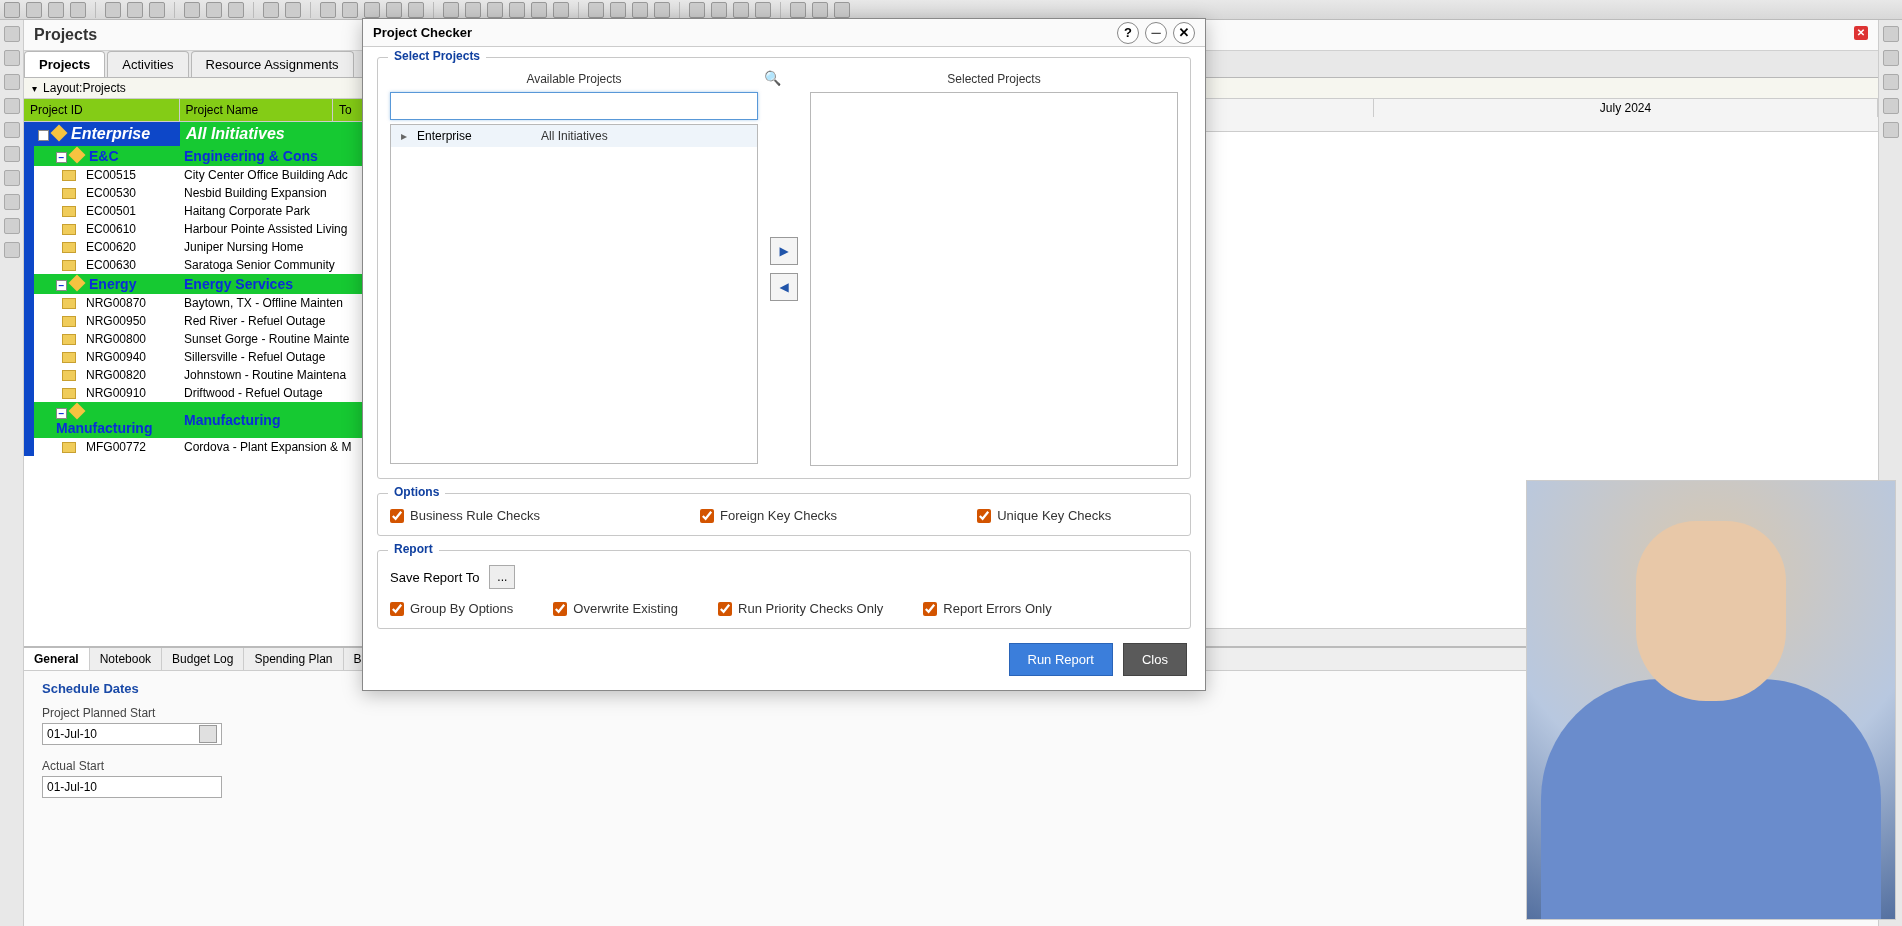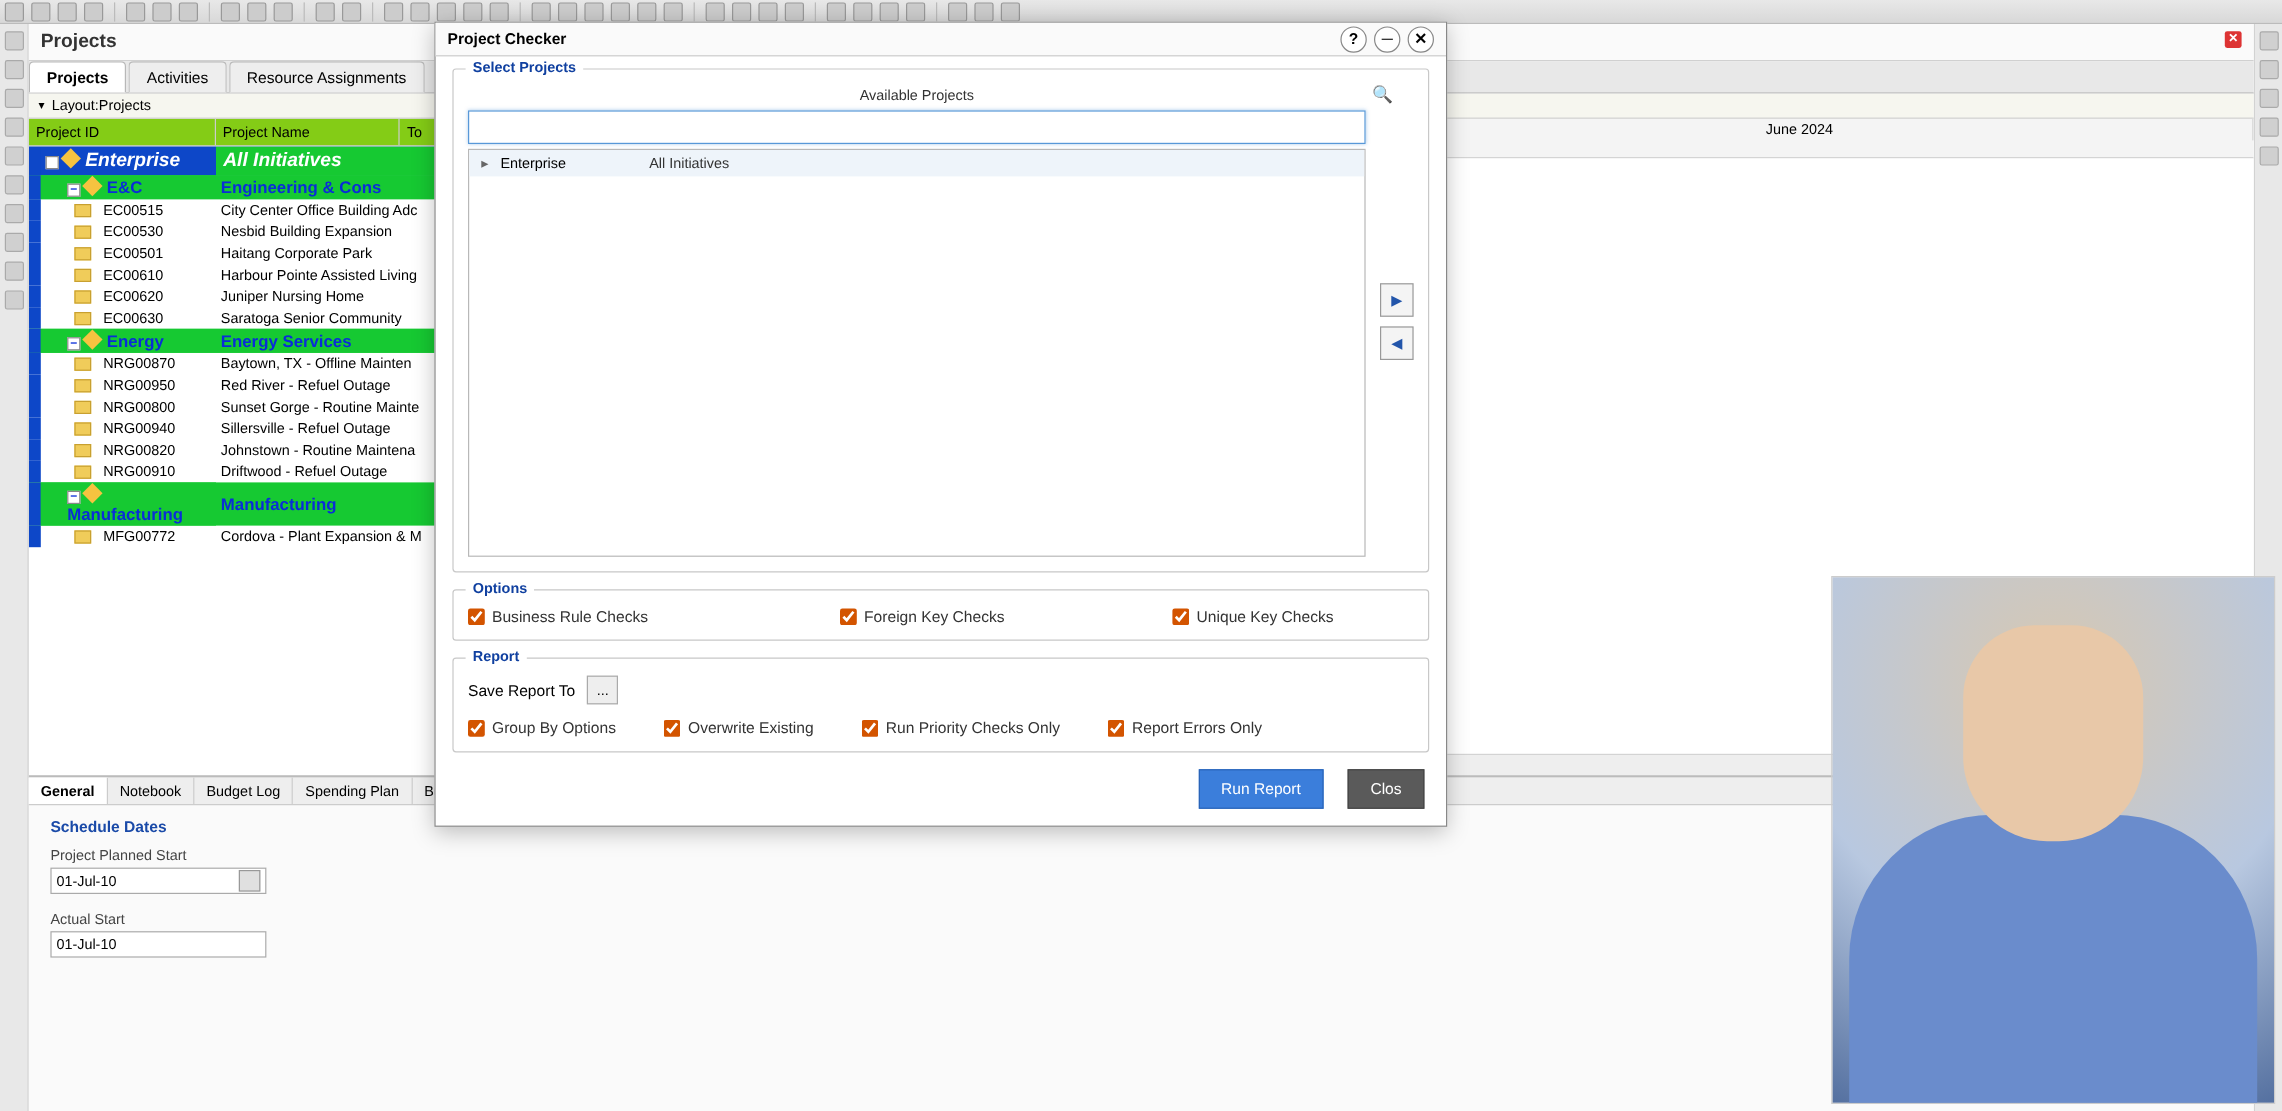--- a/index.html
+++ b/index.html
@@ -180,21 +180,21 @@
 .report-row1 label { font-size: 13px; }
 .report-path {
   flex: 1; height: 24px; border: 1px solid #aaa; padding: 0 6px; background: #fff; font-size: 13px;
   display: flex; align-items: center;
 }
 .browse-btn {
   width: 26px; height: 24px; border: 1px solid #aaa; background: #eee; text-align: center; line-height: 22px; cursor: pointer;
 }
 .report-row2 { display: flex; gap: 40px; }
 
-.dialog-footer { display: flex; justify-content: flex-end; gap: 20px; padding-right: 4px; }
+.dialog-footer { display: flex; justify-content: flex-end; gap: 10px; padding-right: 4px; }
 .btn { padding: 8px 18px; border: 1px solid #888; background: #f0f0f0; font-size: 13px; cursor: pointer; }
 .btn.primary { background: #3b7edb; color: #fff; border-color: #2a64b8; }
 .btn.secondary { background: #5a5a5a; color: #fff; border-color: #444; }
 
 .webcam {
   position: absolute; right: 6px; bottom: 6px; width: 370px; height: 440px;
   background: radial-gradient(circle at 50% 20%, #d8c8b0 0%, #b8c8e0 55%, #5470a0 100%);
   border: 1px solid #ccc;
 }
 .webcam .head {
@@ -399,20 +399,21 @@
               <div class="pname-cell">Cordova - Plant Expansion &amp; M</div>
             </div>
           </div>
       </div>
 
       <div class="gantt-panel">
         <div class="gantt-header">
           <div class="gantt-months" id="gantt-months">
               <div class="gantt-month">y 2024</div>
               <div class="gantt-month">June 2024</div>
+              <div class="gantt-month">July 2024</div>
             </div>
           <div class="gantt-days" id="gantt-days">
               <div class="gantt-day">12</div>
               <div class="gantt-day">19</div>
               <div class="gantt-day">26</div>
               <div class="gantt-day">02</div>
               <div class="gantt-day">09</div>
               <div class="gantt-day">16</div>
               <div class="gantt-day">23</div>
               <div class="gantt-day">30</div>
@@ -493,20 +494,24 @@
                 <span class="av-chev">▸</span>
                 <span class="av-name">Enterprise</span>
                 <span class="av-desc">All  Initiatives</span>
               </div>
             </div>
         </div>
         <div class="dual-center-buttons">
           <div class="move-btn">▶</div>
           <div class="move-btn">◀</div>
         </div>
+        <div class="dual-col">
+          <div class="dual-col-title">Selected Projects</div>
+          <div class="dual-listbox" style="height:374px;"></div>
+        </div>
       </div>
     </div>
 
     <div class="groupbox">
       <span class="legend">Options</span>
       <div class="options-row">
         <label class="chk">
           <input type="checkbox" checked="" style="">
           <span>Business Rule Checks</span>
         </label>

